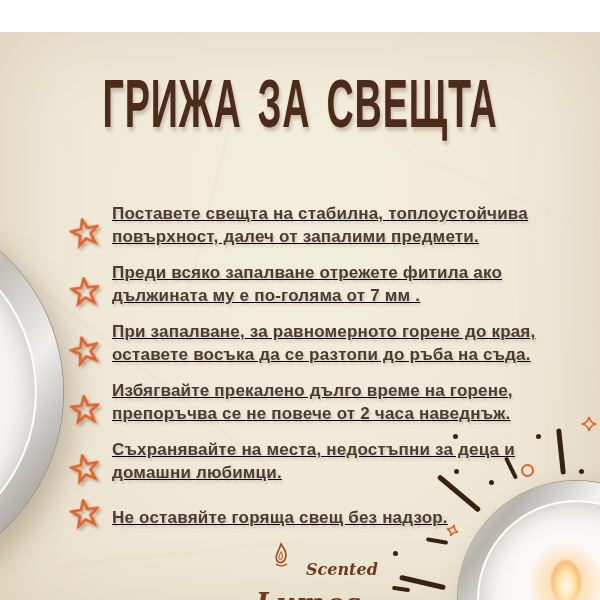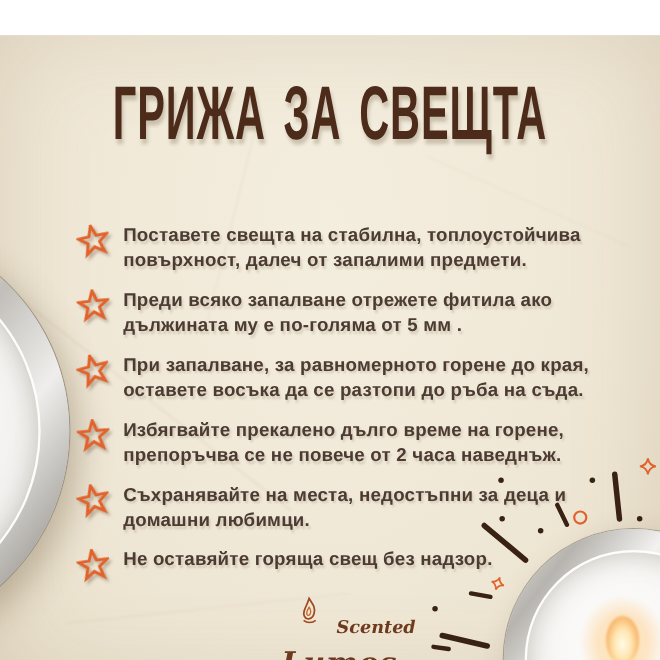--- a/index.html
+++ b/index.html
@@ -39,21 +39,21 @@
     font-size:46px;font-weight:bold;letter-spacing:1px;word-spacing:6px;color:#4c2b1a;
     text-transform:uppercase;transform:scale(0.82,1.5);transform-origin:center top;
     text-shadow:2px 3px 3px rgba(70,45,20,0.22);}
   .subtitle{position:absolute;left:0;top:112px;width:600px;margin:0;text-align:center;
     font-size:21px;font-weight:bold;color:#453530;letter-spacing:.4px;
     text-shadow:1px 2px 2px rgba(70,45,20,0.16);}
   .subtitle .hl{color:#e2622c;}
 
   
   .tips{position:absolute;left:70px;top:170px;width:480px;}
-  .tip{display:flex;align-items:flex-start;margin-bottom:13px;min-height:46px;}
+  .tip{display:flex;align-items:flex-end;margin-bottom:13px;min-height:46px;text-decoration:underline;}
   .tip.single{min-height:24px;}
   .star{flex:0 0 30px;width:30px;height:30px;margin-top:2px;
     filter:drop-shadow(2px 3px 1.5px rgba(90,65,40,0.35));}
   .tip-text{margin:0 0 0 12px;font-size:17px;line-height:23px;font-weight:bold;color:#4c3b33;
     letter-spacing:.2px;white-space:pre-line;text-shadow:1.5px 2.5px 2px rgba(70,45,20,0.17);}
 
   
   .ray{position:absolute;background:#3a2213;border-radius:4px;}
   .bdot{position:absolute;width:5px;height:5px;border-radius:50%;background:#3a2213;}
   .oring{position:absolute;width:9px;height:9px;border-radius:50%;border:2px solid #e2622c;}
@@ -122,21 +122,21 @@
           <polygon points="12,1 14.65,8.36 22.46,8.6 16.28,13.39 18.47,20.9 12,16.5 5.53,20.9 7.72,13.39 1.54,8.6 9.35,8.36" fill="none" stroke="#e2622c" stroke-width="2.2" stroke-linejoin="miter"></polygon>
         </svg>
       <p class="tip-text">Поставете свещта на стабилна, топлоустойчива
 повърхност, далеч от запалими предмети.</p>
     </div>
     <div class="tip">
       <svg class="star" style="transform:rotate(-6deg);" viewBox="0 0 24 24">
           <polygon points="12,1 14.65,8.36 22.46,8.6 16.28,13.39 18.47,20.9 12,16.5 5.53,20.9 7.72,13.39 1.54,8.6 9.35,8.36" fill="none" stroke="#e2622c" stroke-width="2.2"></polygon>
         </svg>
       <p class="tip-text">Преди всяко запалване отрежете фитила ако
-дължината му е по-голяма от 5 мм .</p>
+дължината му е по-голяма от 7 мм .</p>
     </div>
     <div class="tip">
       <svg class="star" style="transform:rotate(-15deg);" viewBox="0 0 24 24">
           <polygon points="12,1 14.65,8.36 22.46,8.6 16.28,13.39 18.47,20.9 12,16.5 5.53,20.9 7.72,13.39 1.54,8.6 9.35,8.36" fill="none" stroke="#e2622c" stroke-width="2.2"></polygon>
         </svg>
       <p class="tip-text">При запалване, за равномерното горене до края,
 оставете восъка да се разтопи до ръба на съда.</p>
     </div>
     <div class="tip">
       <svg class="star" style="transform:rotate(-5deg);" viewBox="0 0 24 24">

